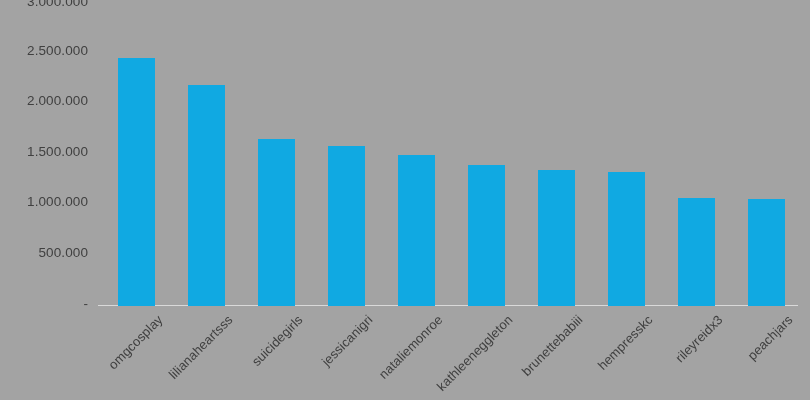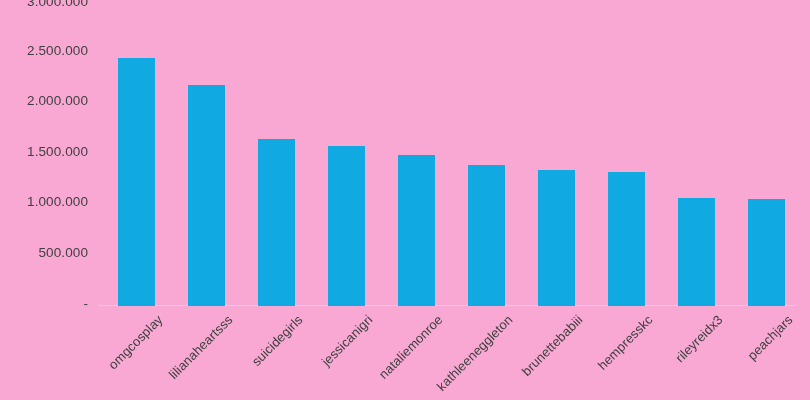--- a/index.html
+++ b/index.html
@@ -11,21 +11,21 @@
     width: 810px;
     height: 400px;
     overflow: hidden;
     font-family: "Liberation Sans", sans-serif;
   }
 
   #chart-root {
     position: relative;
     width: 810px;
     height: 400px;
-    background: #f9a8d4;
+    background: #a3a3a3;
   }
 
   
   .y-tick {
     position: absolute;
     right: 722px;           
     width: 200px;
     text-align: right;
     font-size: 13.5px;
     color: #404040;

